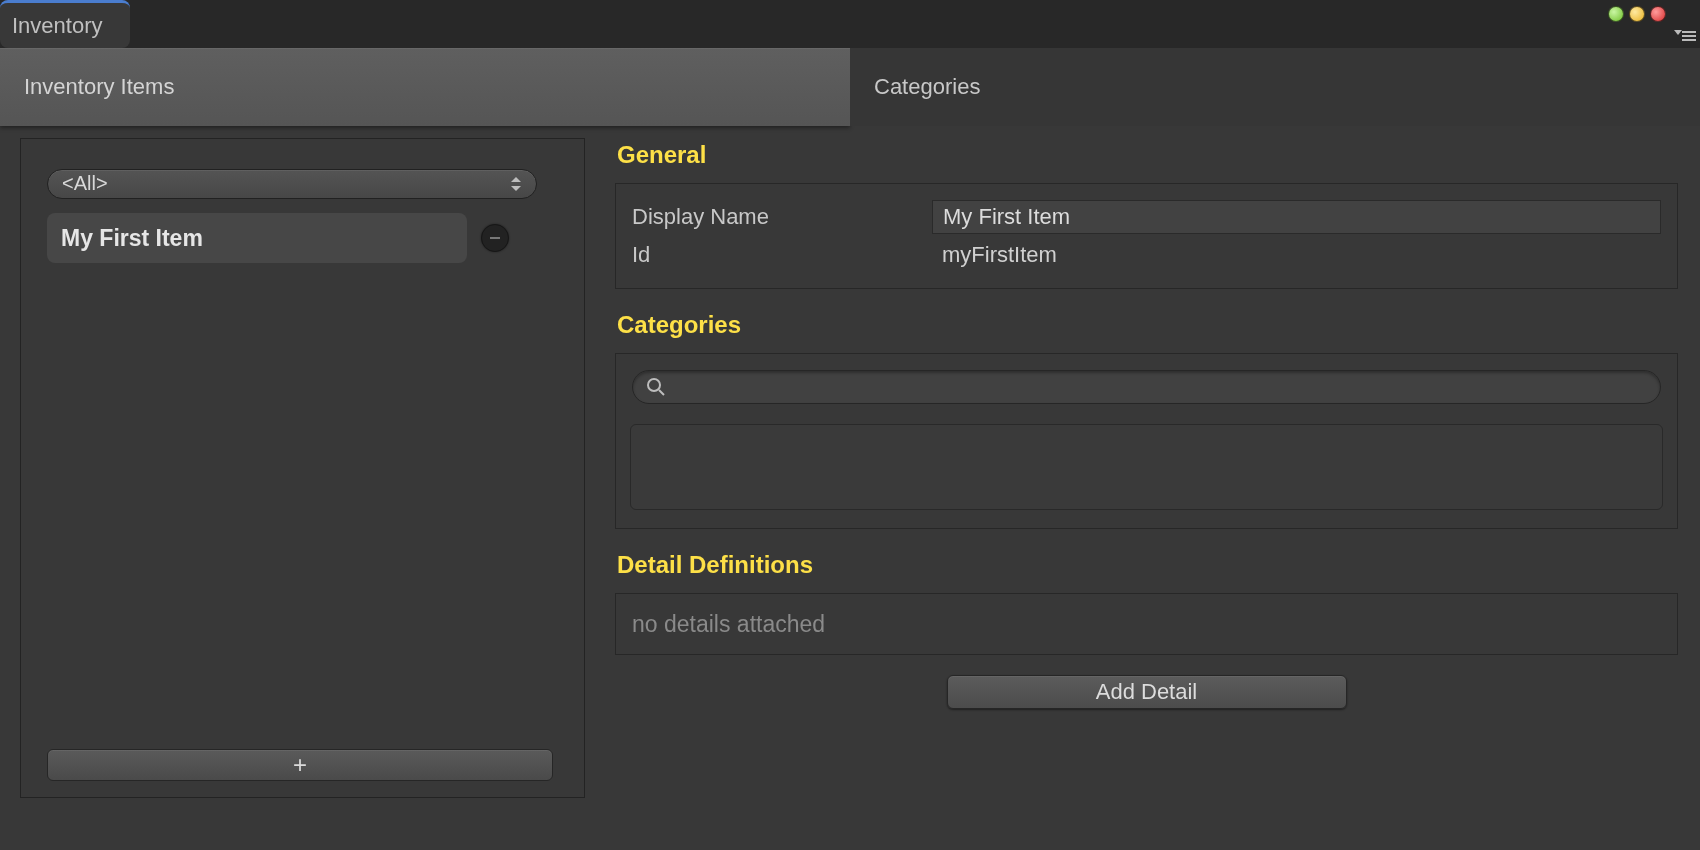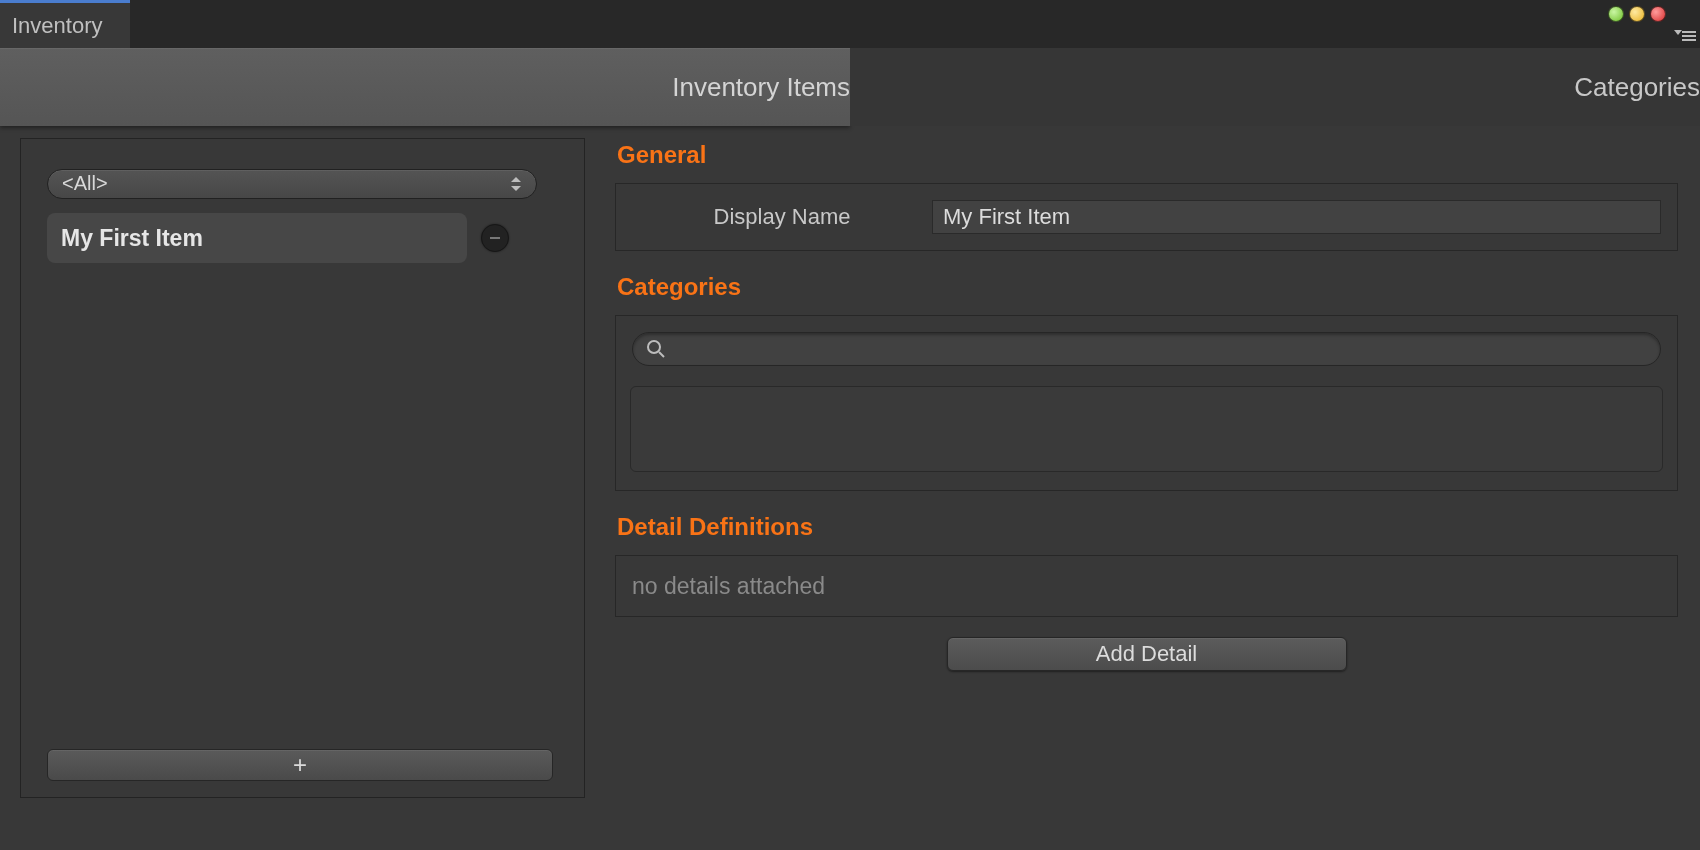--- a/index.html
+++ b/index.html
@@ -1,31 +1,31 @@
 <!DOCTYPE html>
 <html><head>
 <meta charset="utf-8">
 <style>
   * { margin:0; padding:0; box-sizing:border-box; }
   html,body { width:1700px; height:850px; background:#383838; font-family:"Helvetica Neue",Arial,sans-serif; color:#c8c8c8; overflow:hidden; }
 
   
   .window-chrome { position:relative; width:100%; height:48px; background:#282828; }
-  .doc-tab { position:absolute; left:0; top:0; width:130px; height:48px; background:#383838; border-top:3px solid #4a7dcf; display:flex; align-items:center; padding-left:12px; font-size:22px; color:#c0c0c0; }
+  .doc-tab { position:absolute; left:0; top:0; width:130px; height:48px; background:#383838; border-top:3px solid #4a7dcf; display:flex; align-items:center; padding-left:12px; font-size:22px; color:#c0c0c0;border-radius:8px; }
   .traffic { position:absolute; right:34px; top:6px; display:flex; gap:5px; }
   .dot { width:16px; height:16px; border-radius:50%; border:1px solid rgba(0,0,0,.6); }
   .dot.green  { background:radial-gradient(circle at 35% 35%, #c9f6a3, #6fbf2a); }
   .dot.yellow { background:radial-gradient(circle at 35% 35%, #ffe9a0, #e8b123); }
   .dot.red    { background:radial-gradient(circle at 35% 35%, #ff9b9b, #d83030); }
   .ctx-icon { position:absolute; right:4px; top:28px; width:24px; height:16px; }
   .ctx-icon svg { width:24px; height:16px; }
 
   
   .major-tabs { width:100%; height:78px; display:flex; }
-  .major-tab { flex:1 1 50%; background:#363636; display:flex; align-items:center; justify-content:flex-end; font-size:26px; color:#d4d4d4; cursor:pointer; }
+  .major-tab { flex:1 1 50%; background:#363636; display:flex; align-items:center; justify-content:flex-start; font-size:22px; color:#d4d4d4; cursor:pointer;padding-left:24px; }
   .major-tab.active { background:linear-gradient(to bottom,#5f5f5f,#555555); box-shadow:inset 0 1px 0 rgba(255,255,255,.06), 0 2px 4px rgba(0,0,0,.4); }
   .major-tab:not(.active) { color:#c8c8c8; }
 
   
   .content { display:flex; width:100%; height:724px; background:#383838; padding-top:12px; }
 
   
   .left-panel { width:565px; height:660px; margin-left:20px; border:1px solid #232323; background:#383838; display:flex; flex-direction:column; padding:30px 18px 16px 26px; }
   .filter-dd { position:relative; width:490px; height:30px; border:1px solid #212121; border-radius:15px; background:linear-gradient(to bottom,#545454,#474747); color:#d8d8d8; font-size:20px; padding:2px 40px 2px 14px; cursor:pointer; box-shadow:inset 0 1px 0 rgba(255,255,255,.07); }
   .filter-dd .chev { position:absolute; right:12px; top:4px; width:16px; height:20px; }
@@ -34,25 +34,25 @@
   .item-row { display:flex; align-items:center; margin-top:14px; }
   .item-chip { flex:0 0 420px; height:50px; border-radius:8px; background:#474747; color:#e6e6e6; font-size:23px; font-weight:600; padding:0 14px; display:flex; align-items:center; cursor:pointer; }
   .remove-btn { width:28px; height:28px; margin-left:14px; border-radius:50%; background:#222; display:flex; align-items:center; justify-content:center; cursor:pointer; border:1px solid #161616; box-shadow:0 0 2px rgba(0,0,0,.5); }
   .remove-btn svg { width:14px; height:14px; }
 
   .spacer { flex:1; }
   .add-btn { width:506px; height:32px; border-radius:6px; background:linear-gradient(to bottom,#5a5a5a,#4a4a4a); border:1px solid #262626; color:#dadada; font-size:24px; display:flex; align-items:center; justify-content:center; cursor:pointer; box-shadow:inset 0 1px 0 rgba(255,255,255,.07); }
 
   
   .right-panel { flex:1; padding:0 22px 0 30px; }
-  .section-title { font-size:24px; font-weight:600; color:#f97316; margin:3px 0 14px 2px; }
+  .section-title { font-size:24px; font-weight:600; color:#fde047; margin:3px 0 14px 2px; }
   .section-box { border:1px solid #272727; padding:14px 16px; background:#383838; }
 
   .field-row { display:flex; align-items:center; min-height:38px; }
-  .field-label { width:300px; font-size:22px; color:#c8c8c8;text-align:center; }
+  .field-label { width:300px; font-size:22px; color:#c8c8c8; }
   .text-input { flex:1; height:34px; background:#424242; border:1px solid #2a2a2a; color:#dcdcdc; font-size:22px; padding:2px 10px; outline:none; }
   .field-static { font-size:22px; color:#d0d0d0; padding-left:10px; }
 
   .sec2 { margin-top:22px; }
   .search-wrap { position:relative; margin:0 2px; }
   .search-input { width:100%; height:34px; border-radius:17px; background:#414141; border:1px solid #262626; padding:0 14px 0 44px; font-size:20px; color:#d0d0d0; outline:none; box-shadow:inset 0 2px 3px rgba(0,0,0,.3); }
   .search-icon { position:absolute; left:14px; top:7px; width:20px; height:20px; }
   .search-icon svg { width:20px; height:20px; }
 
   .cat-box { margin-top:20px; height:86px; border:1px solid #292929; border-radius:6px; background:#3a3a3a; }
@@ -124,20 +124,24 @@
   </div>
 
   <div class="right-panel">
 
     <div class="section-title">General</div>
     <div class="section-box">
       <div class="field-row">
         <div class="field-label">Display Name</div>
         <input class="text-input" value="My First Item" style="">
       </div>
+      <div class="field-row">
+        <div class="field-label">Id</div>
+        <div class="field-static">myFirstItem</div>
+      </div>
     </div>
 
     <div class="sec2">
       <div class="section-title">Categories</div>
       <div class="section-box" style="padding:16px 14px 18px 14px;">
         <div class="search-wrap">
           <span class="search-icon">
             <svg viewBox="0 0 20 20">
                 <circle cx="8" cy="8" r="6" fill="none" stroke="#bdbdbd" stroke-width="2"></circle>
                 <line x1="13" y1="13" x2="18" y2="18" stroke="#bdbdbd" stroke-width="2"></line>

